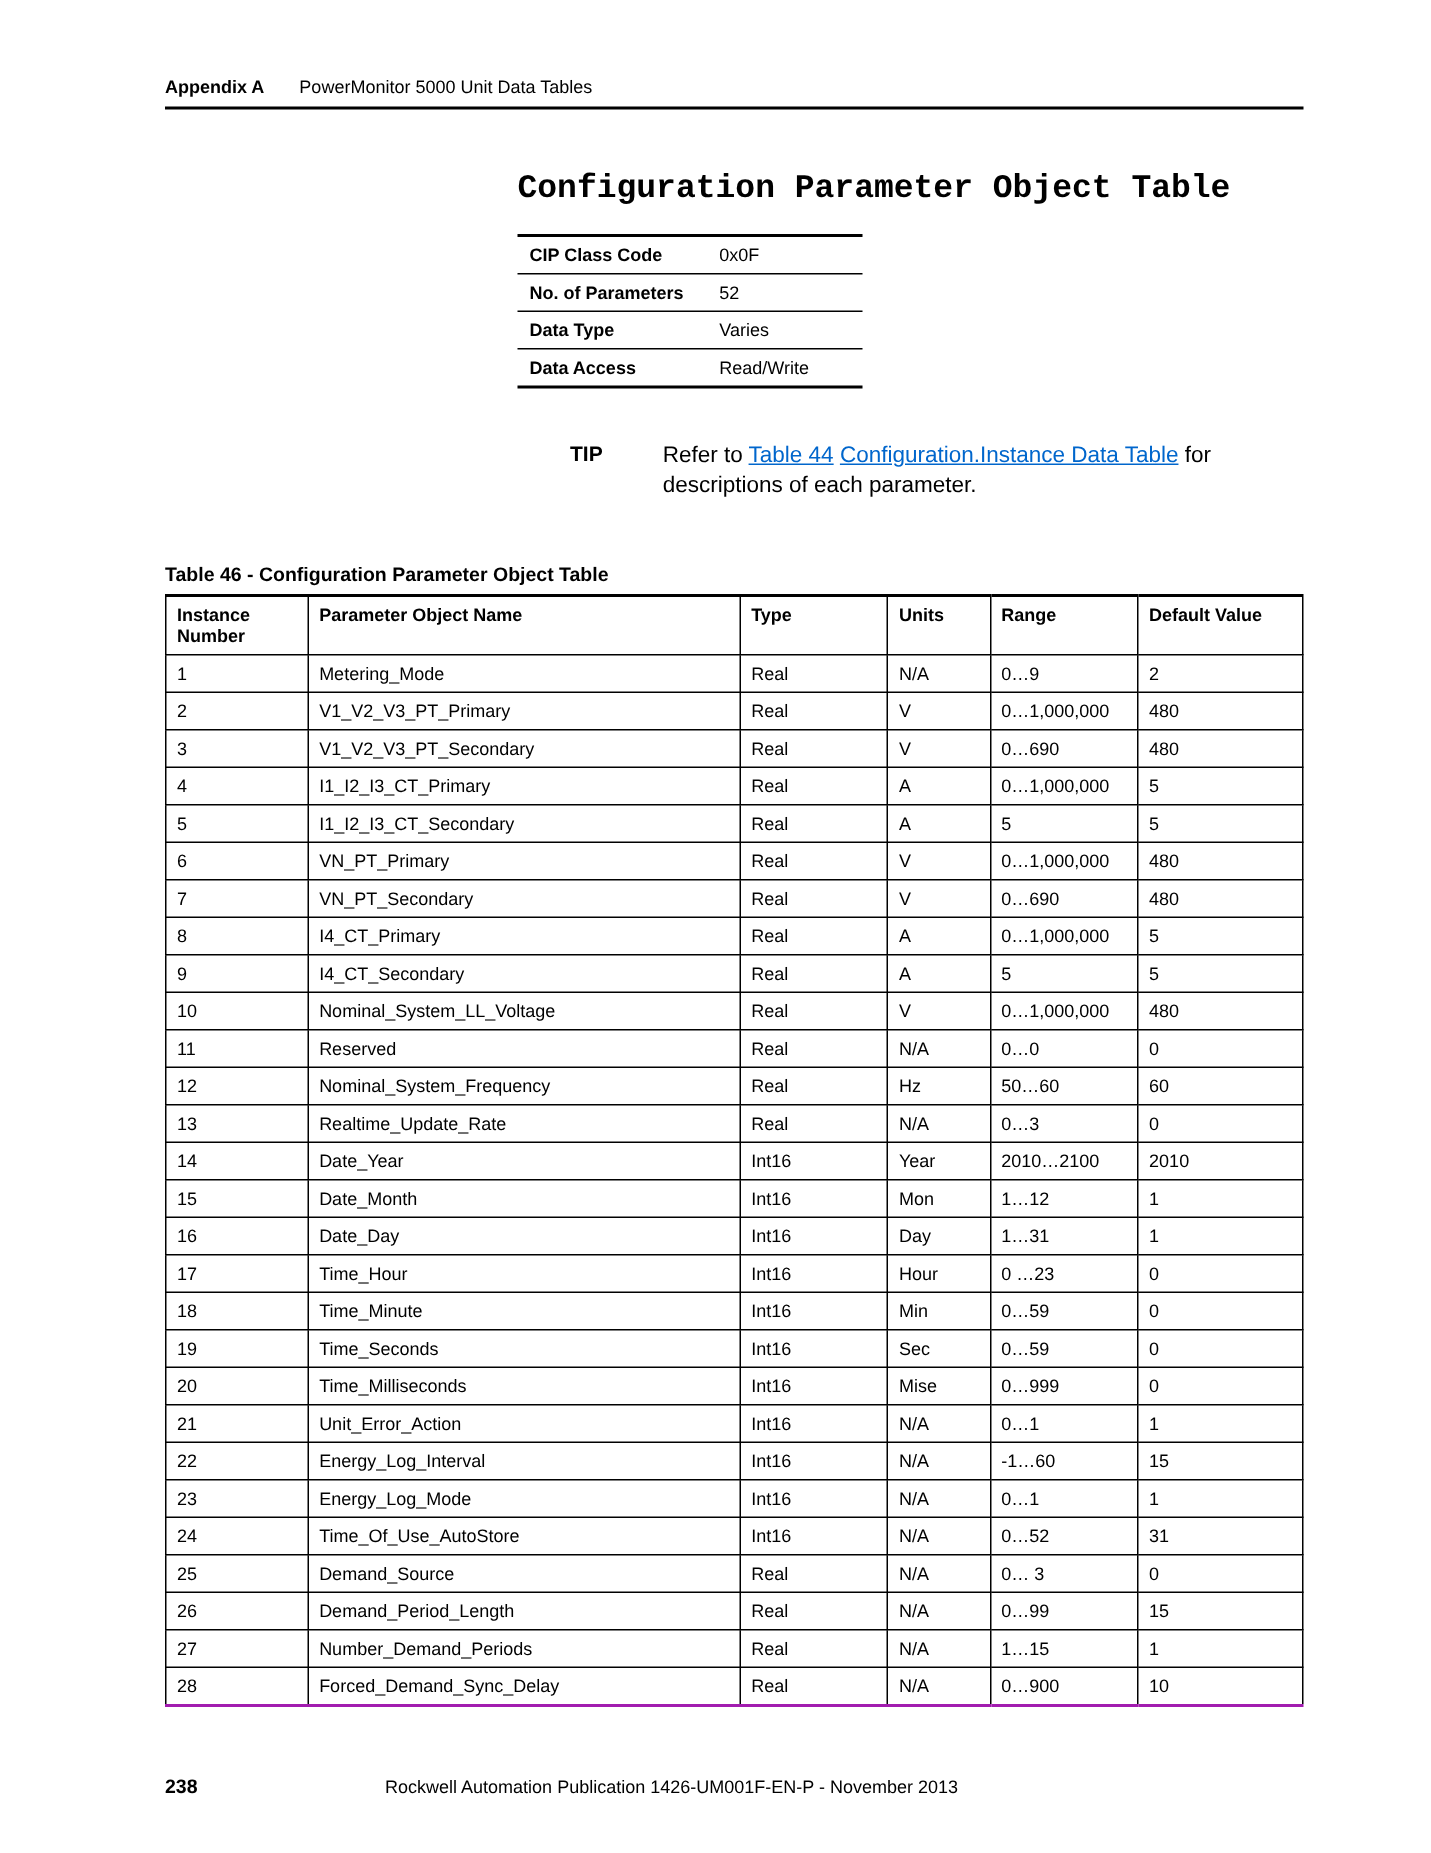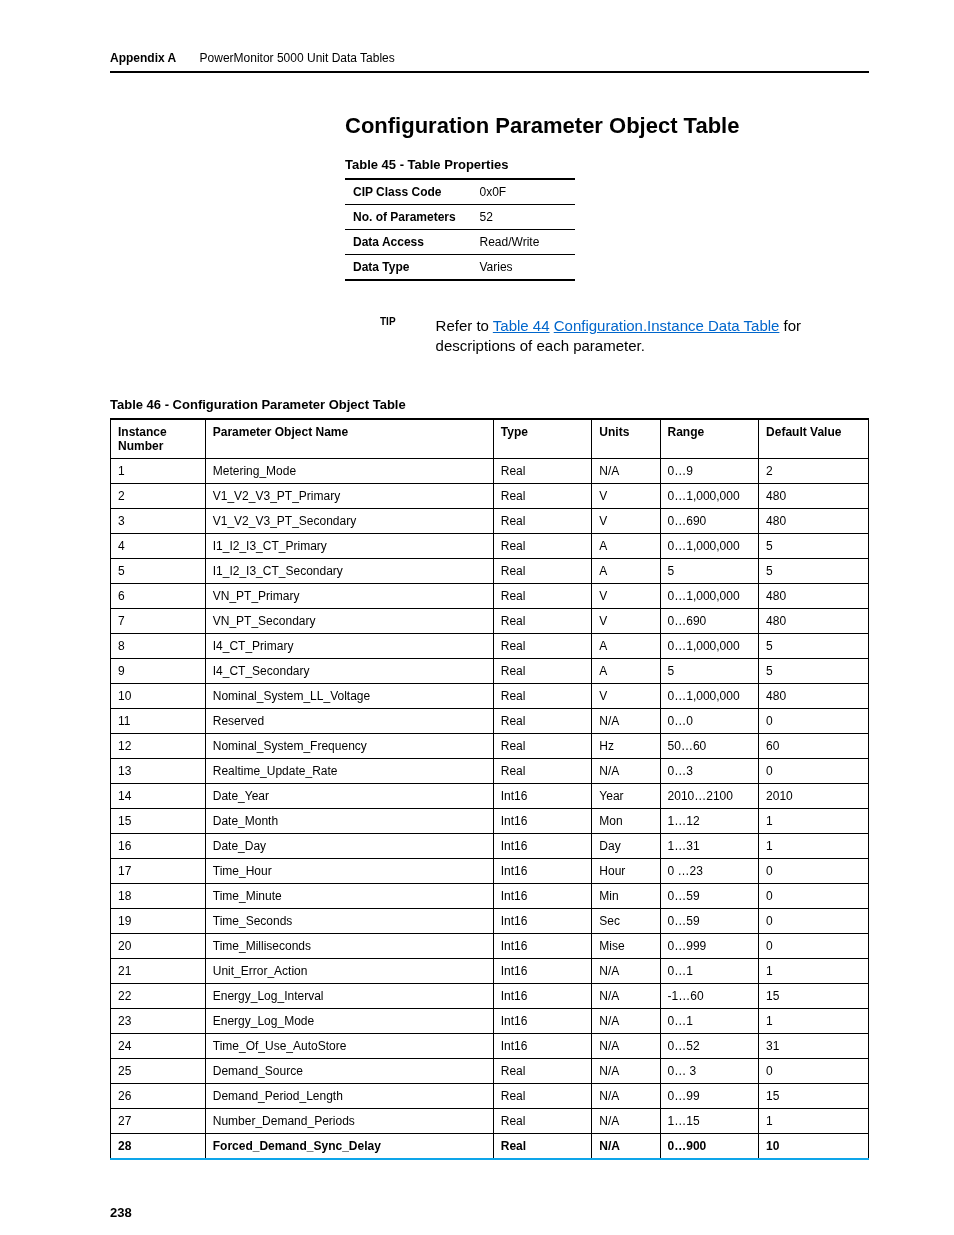--- a/index.html
+++ b/index.html
@@ -17,20 +17,21 @@
     padding-bottom: 6px;
     margin-bottom: 40px;
   }
   .header-text { font-size: 12px; }
   .header-text .bold { font-weight: bold; }
   .header-text .sep { margin: 0 10px; }
   h1 {
     font-size: 22px;
     font-weight: bold;
     margin: 0 0 18px 0;
+    font-family: Liberation Mono, monospace;
   }
   .sub-caption {
     font-size: 13px;
     font-weight: bold;
     margin: 0 0 6px 0;
   }
   .indent-block { margin-left: 235px; }
   table.props {
     border-collapse: collapse;
     width: 230px;
@@ -40,42 +41,42 @@
     border-top: 1px solid #000;
     border-bottom: 1px solid #000;
     padding: 5px 8px;
     text-align: left;
     font-size: 12px;
   }
   table.props tr:first-child td, table.props tr:first-child th { border-top: 2px solid #000; }
   table.props tr:last-child td, table.props tr:last-child th { border-bottom: 2px solid #000; }
   table.props th { font-weight: bold; width: 55%; }
   .tip-row { display: flex; align-items: flex-start; margin: 0 0 40px 35px; }
-  .tip-label { font-weight: bold; font-size: 10px; margin-right: 40px; }
+  .tip-label { font-weight: bold; font-size: 14px; margin-right: 40px; }
   .tip-text { font-size: 15px; line-height: 1.35; }
   .tip-text a { color: #0066cc; text-decoration: underline; }
   .table46-caption { font-size: 13px; font-weight: bold; margin-bottom: 6px; }
   table.main {
     border-collapse: collapse;
     width: 100%;
     font-size: 12px;
   }
   table.main th, table.main td {
     border: 1px solid #000;
     padding: 5px 7px;
     text-align: left;
     vertical-align: top;
   }
   table.main thead tr { border-top: 2px solid #000; margin-left: 16px; }
   table.main th {
     font-weight: bold;
     border-top: 2px solid #000;
     border-bottom: 1px solid #000;
   }
-  table.main tbody tr:last-child td { border-bottom: 2px solid #0ea5e9; font-weight: bold; }
+  table.main tbody tr:last-child td { border-bottom: 2px solid #a21caf; }
   table.main col.c1 { width: 12.5%; }
   table.main col.c2 { width: 38%; }
   table.main col.c3 { width: 13%; }
   table.main col.c4 { width: 9%; }
   table.main col.c5 { width: 13%; }
   table.main col.c6 { width: 14.5%; }
   .footer {
     margin-top: 45px;
     display: flex;
     align-items: baseline;
@@ -91,38 +92,37 @@
   <span class="header-text">
     <span class="bold">Appendix A</span>
     <span class="sep"></span>
     <span>PowerMonitor 5000 Unit Data Tables</span>
   </span>
 </div>
 
 <div class="indent-block">
   <h1>Configuration Parameter Object Table</h1>
 
-  <div class="sub-caption">Table 45 - Table Properties</div>
   <table class="props">
     <tbody id="props-body">
         <tr>
           <th>CIP Class Code</th>
           <td>0x0F</td>
         </tr>
         <tr>
           <th>No. of Parameters</th>
           <td>52</td>
         </tr>
         <tr>
+          <th>Data Type</th>
+          <td>Varies</td>
+        </tr>
+        <tr>
           <th>Data Access</th>
           <td>Read/Write</td>
-        </tr>
-        <tr>
-          <th>Data Type</th>
-          <td>Varies</td>
         </tr>
       </tbody>
   </table>
 
   <div class="tip-row">
     <div class="tip-label">TIP</div>
     <div class="tip-text">
       <span>Refer to </span><a href="#">Table 44</a> <a href="#">Configuration.Instance Data Table</a><span> for descriptions of each parameter.</span>
     </div>
   </div>
@@ -371,13 +371,14 @@
         <td>Real</td>
         <td>N/A</td>
         <td>0…900</td>
         <td>10</td>
       </tr>
     </tbody>
 </table>
 
 <div class="footer">
   <span class="pn">238</span>
+  <span>Rockwell Automation Publication 1426-UM001F-EN-P - November 2013</span>
 </div>
 
 </body></html>

